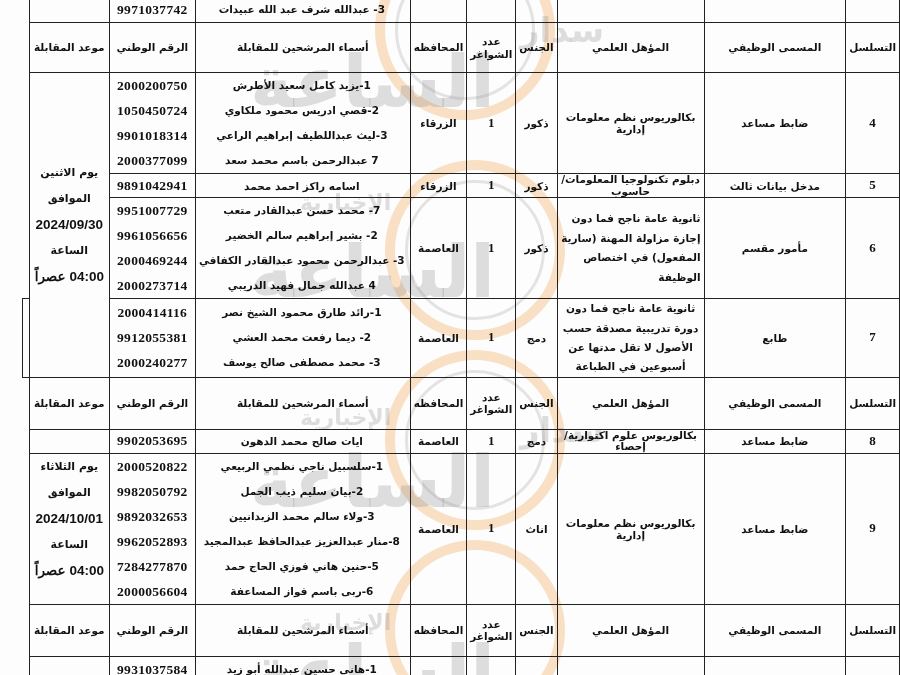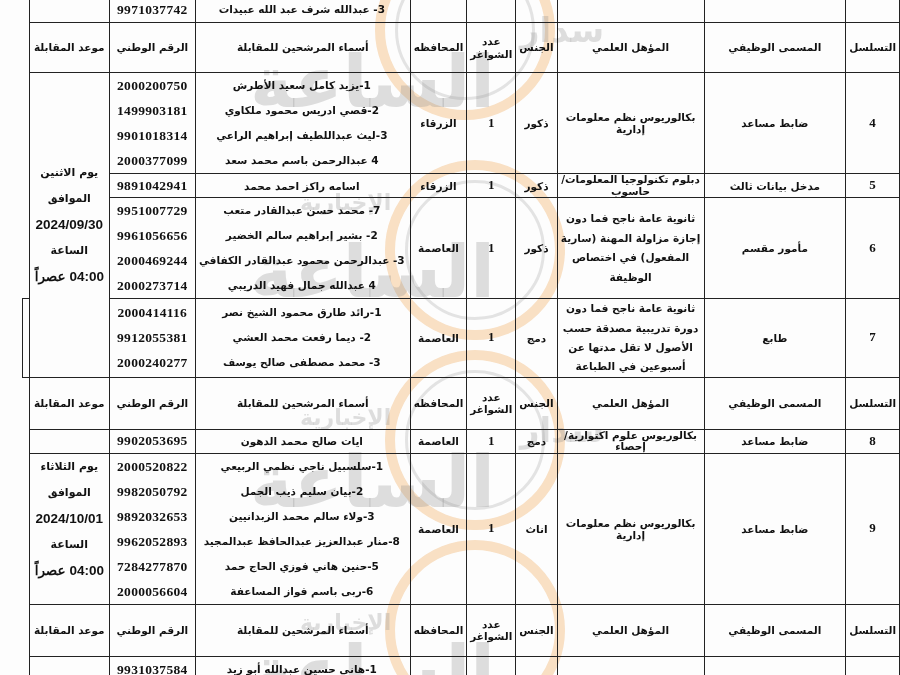--- a/index.html
+++ b/index.html
@@ -105,25 +105,25 @@
       <td class="serial">4</td>
       <td class="job">ضابط مساعد</td>
       <td class="qual">بكالوريوس نظم معلومات إدارية</td>
       <td class="small">ذكور</td>
       <td class="num1">1</td>
       <td class="small">الزرقاء</td>
       <td class="name-list">
         <div class="name-line">1-يزيد كامل سعيد الأطرش</div>
         <div class="name-line">2-قصي ادريس محمود ملكاوي</div>
         <div class="name-line">3-ليث عبداللطيف إبراهيم الراعي</div>
-        <div class="name-line">4  عبدالرحمن باسم محمد سعد</div>
+        <div class="name-line">7  عبدالرحمن باسم محمد سعد</div>
       </td>
       <td>
         <div class="id-line">2000200750</div>
-        <div class="id-line">1499903181</div>
+        <div class="id-line">1050450724</div>
         <div class="id-line">9901018314</div>
         <div class="id-line">2000377099</div>
       </td>
       <td class="date-cell" rowspan="4" style="vertical-align:middle;margin-top:42px;">
         <div>يوم الاثنين</div>
         <div>الموافق</div>
         <div class="dt">2024/09/30</div>
         <div>الساعة</div>
         <div class="dt">04:00 عصراً</div>
       </td>
@@ -140,21 +140,21 @@
         <div class="name-line" style="height:22px;line-height:22px;">اسامه راكز احمد محمد</div>
       </td>
       <td>
         <div class="id-line" style="height:22px;line-height:22px;">9891042941</div>
       </td>
     </tr>
 
     <tr style="height:98px;">
       <td class="serial">6</td>
       <td class="job">مأمور مقسم</td>
-      <td class="qual" style="line-height:1.85;">ثانوية عامة ناجح فما دون إجازة مزاولة المهنة (سارية المفعول) في اختصاص الوظيفة</td>
+      <td class="qual" style="line-height:1.85;text-align:right;">ثانوية عامة ناجح فما دون إجازة مزاولة المهنة (سارية المفعول) في اختصاص الوظيفة</td>
       <td class="small">ذكور</td>
       <td class="num1">1</td>
       <td class="small">العاصمة</td>
       <td class="name-list">
         <div class="name-line">7- محمد حسن عبدالقادر متعب</div>
         <div class="name-line">2- بشير إبراهيم سالم الخضير</div>
         <div class="name-line">3- عبدالرحمن محمود عبدالقادر الكفافي</div>
         <div class="name-line">4  عبدالله جمال فهيد الدريبي</div>
       </td>
       <td>

